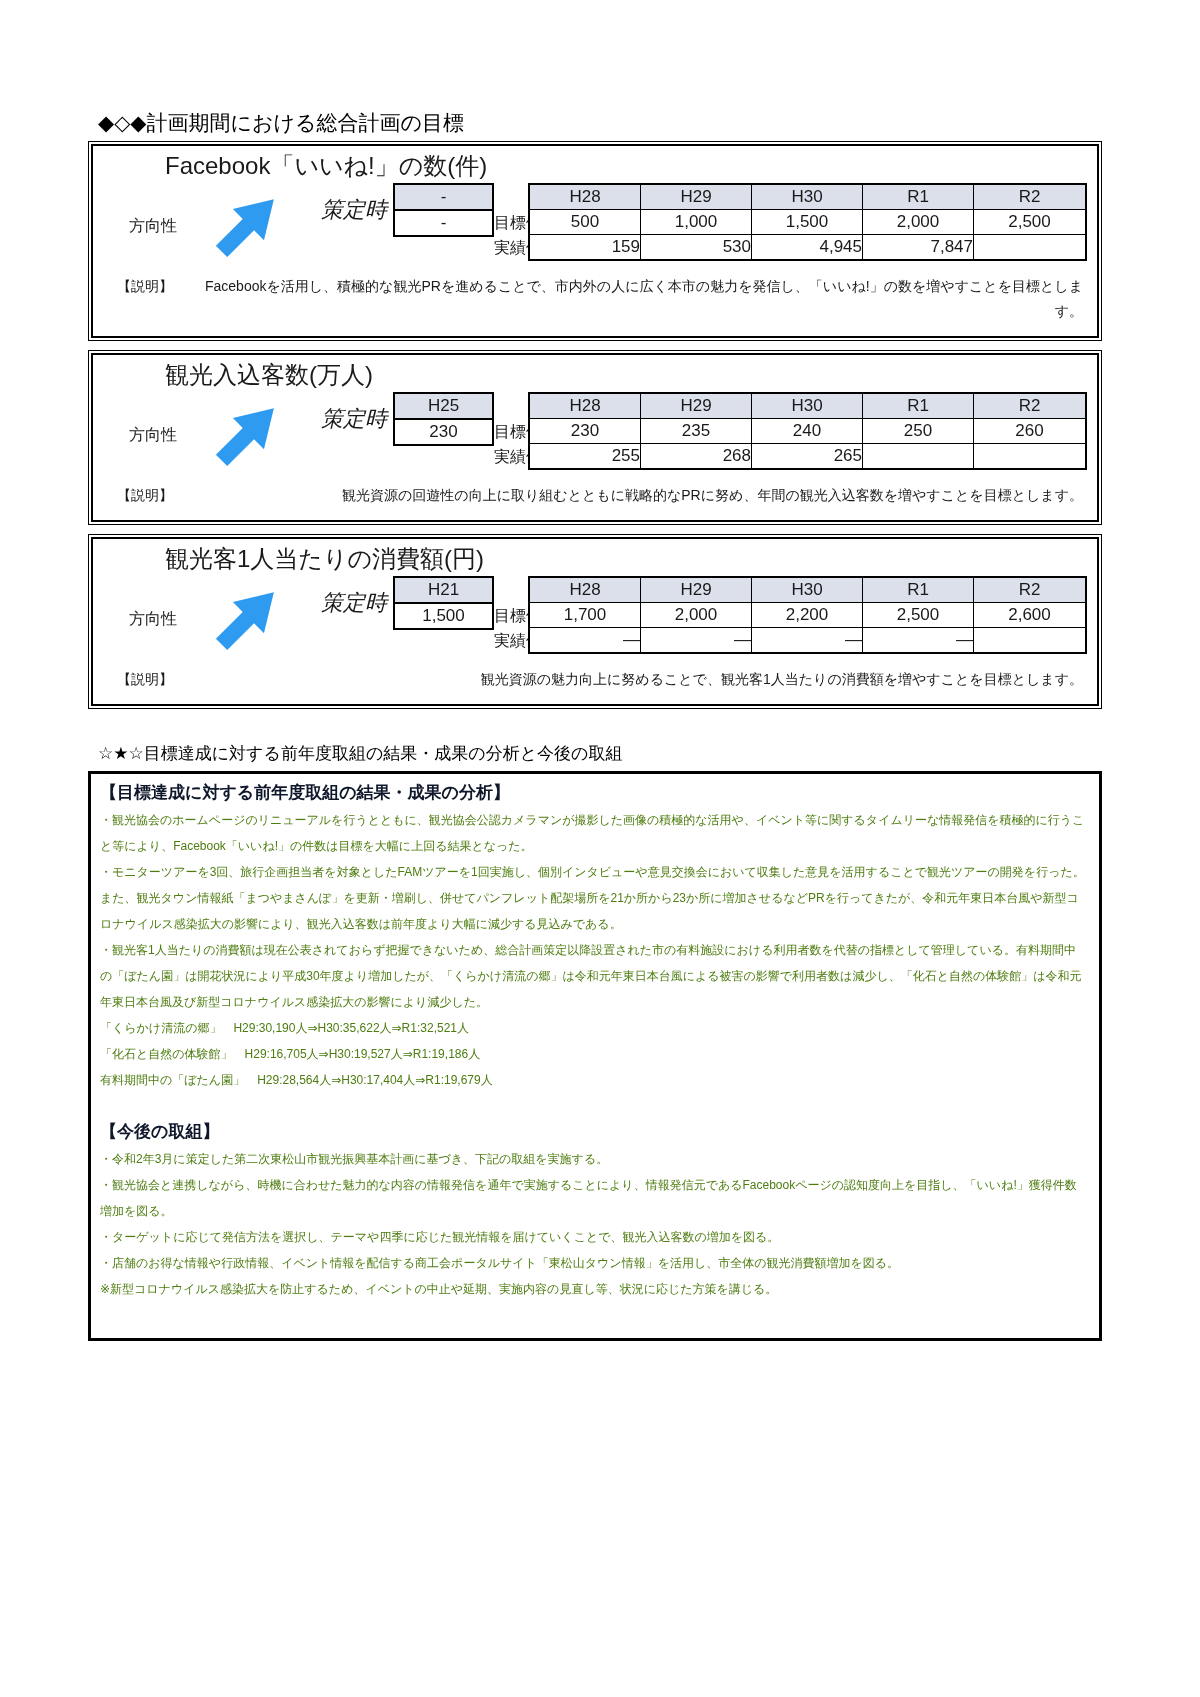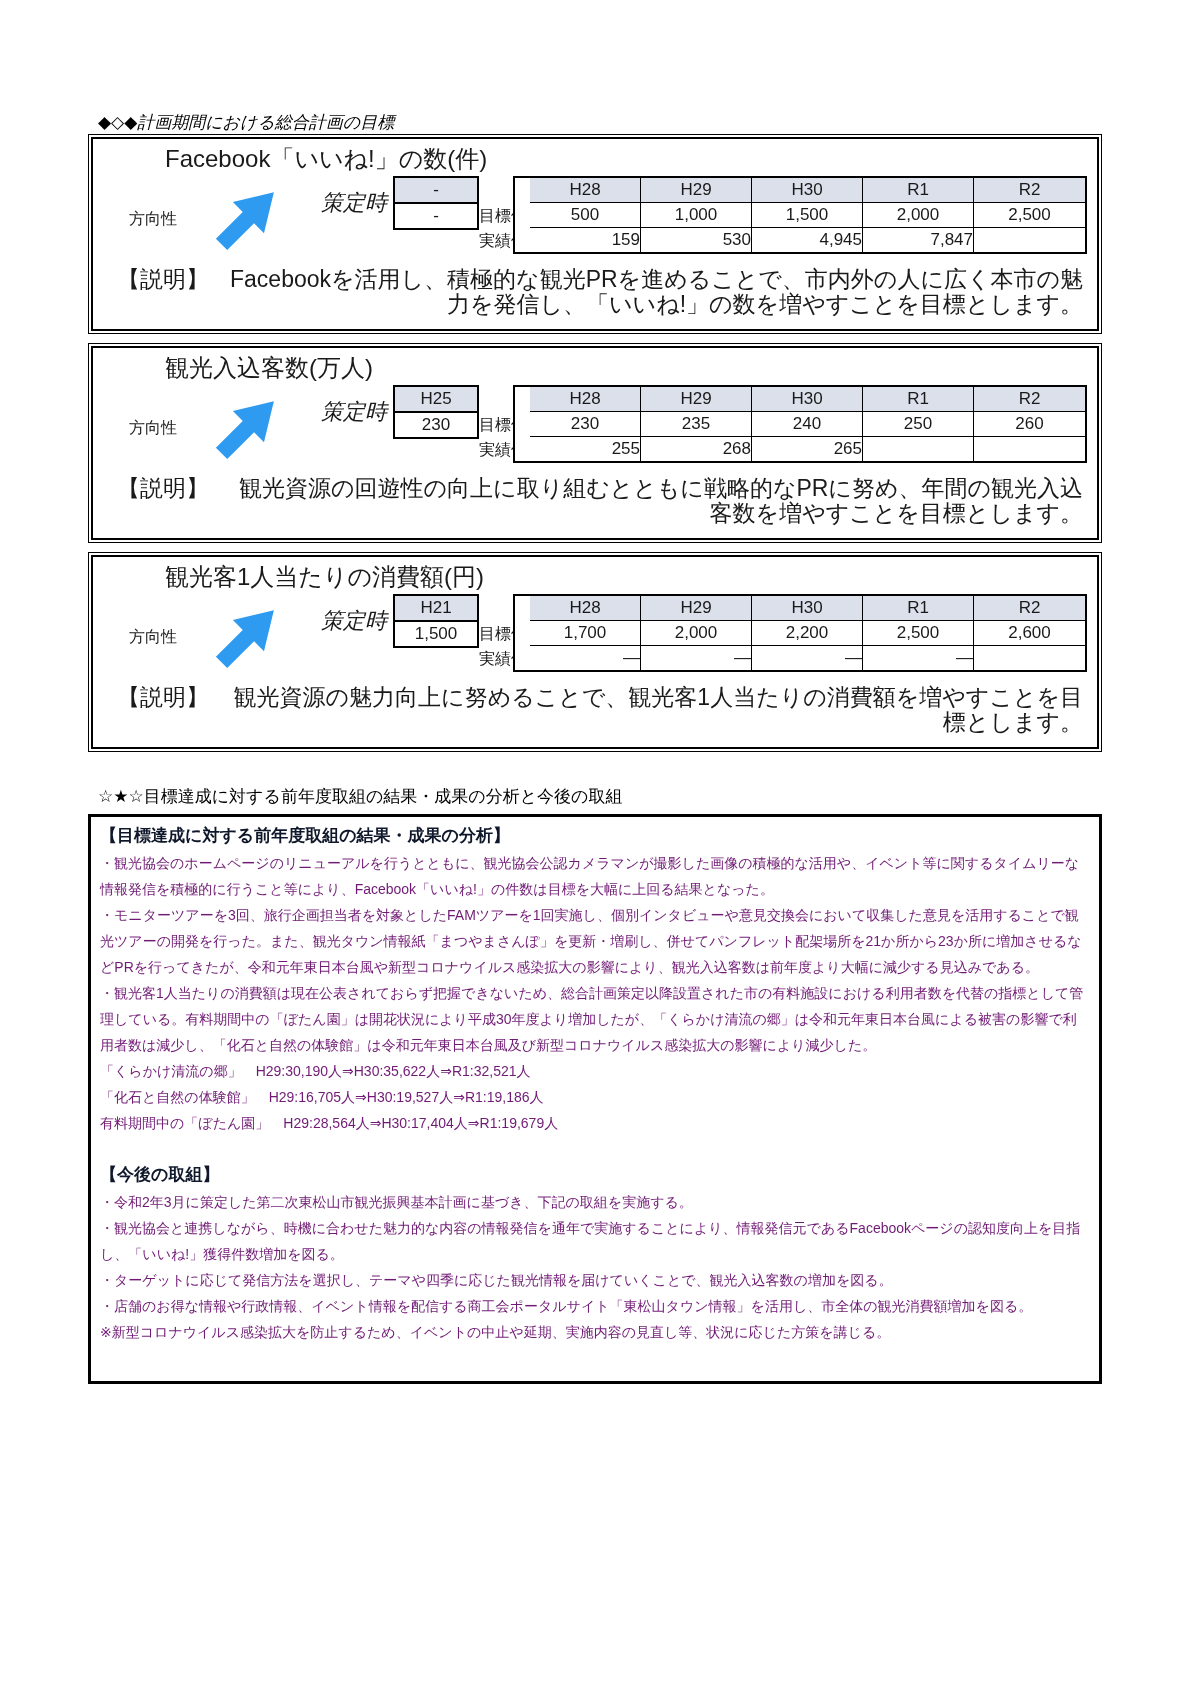--- a/index.html
+++ b/index.html
@@ -2,53 +2,53 @@
 <html><head>
 <meta charset="utf-8">
 <style>
   html,body{margin:0;padding:0;background:#fff;}
   .page{
     width:1200px;height:1697px;background:#ffffff;position:relative;
     font-family:"Liberation Sans","DejaVu Sans",sans-serif;color:#1a1a1a;
     box-sizing:border-box;padding:112px 0 0 88px;
   }
   .content{width:1014px;}
-  .h-goals{font-size:17px;line-height:22px;margin:0 0 0 10px;color:#000;font-style:italic;}
+  .h-goals{font-size:21px;line-height:22px;margin:0 0 7px 10px;color:#000;}
   .h-analysis{font-size:17px;line-height:22px;margin:34px 0 6px 10px;color:#000;}
 
   
   .ind-box{border:1px solid #000;padding:2px;margin-bottom:9px;background:#fff;}
   .ind-inner{border:2px solid #000;padding:7px 10px 12px 10px;}
   .ind-title{font-size:24px;line-height:26px;margin-left:62px;}
   .ind-mid{display:flex;align-items:flex-start;margin-top:2px;}
   .dir-group{display:flex;align-items:center;margin:12px 18px 0 26px;}
   .dir-label{font-size:16px;margin-right:24px;white-space:nowrap;}
   .arrow-wrap{width:92px;height:66px;}
   .baseline-label{font-size:22px;margin:14px 6px 0 10px;white-space:nowrap;font-style:italic;}
   .btable{border:2px solid #000;width:97px;margin-top:2px;}
   .bcell{height:24px;line-height:24px;text-align:center;font-size:17px;}
   .bcell.hd{background:#dbe0eb;border-bottom:2px solid #000;}
   .grid-group{display:flex;margin-left:auto;margin-top:2px;}
   .rlabels{display:flex;flex-direction:column;width:34px;padding-top:2px;}
   .rlabel{height:25px;line-height:25px;font-size:16px;text-align:right;padding-right:5px;white-space:nowrap;}
-  .mtable{display:grid;grid-template-columns:repeat(5,111px);border:2px solid #000;background:#fff;padding-left:15px;}
+  .mtable{display:grid;grid-template-columns:repeat(5,111px);border:2px solid #000;background:#fff;}
   .mcell{height:24px;line-height:24px;text-align:center;font-size:17px;
          border-right:1px solid #000;border-bottom:1px solid #000;}
   .mtable .mcell:nth-child(5n){border-right:none;}
   .mtable .mcell:nth-last-child(-n+5){border-bottom:none;text-align:right;}
   .mcell.hd{background:#dbe0eb;}
-  .ind-desc{display:flex;margin:13px 0 0 14px;font-size:23px;line-height:25px;}
+  .ind-desc{display:flex;margin:13px 0 0 14px;font-size:14px;line-height:25px;}
   .desc-label{white-space:nowrap;margin-right:10px;}
   .desc-text{flex:1;padding-right:4px;text-align:right;}
 
   
   .analysis-box{border:3px solid #000;padding:5px 12px 36px 9px;background:#fff;}
   .sec-title{font-weight:bold;font-size:17px;line-height:28px;color:#0f172a;}
   .sec-title.future{margin-top:25px;}
-  .para{font-size:14px;line-height:26px;color:#701a75;}
+  .para{font-size:12px;line-height:26px;color:#4d7c0f;}
 </style>
 </head>
 <body>
 
 <div class="page">
 <div class="content">
 
   <div class="h-goals">◆◇◆計画期間における総合計画の目標</div>
 
   <div class="ind-box">

